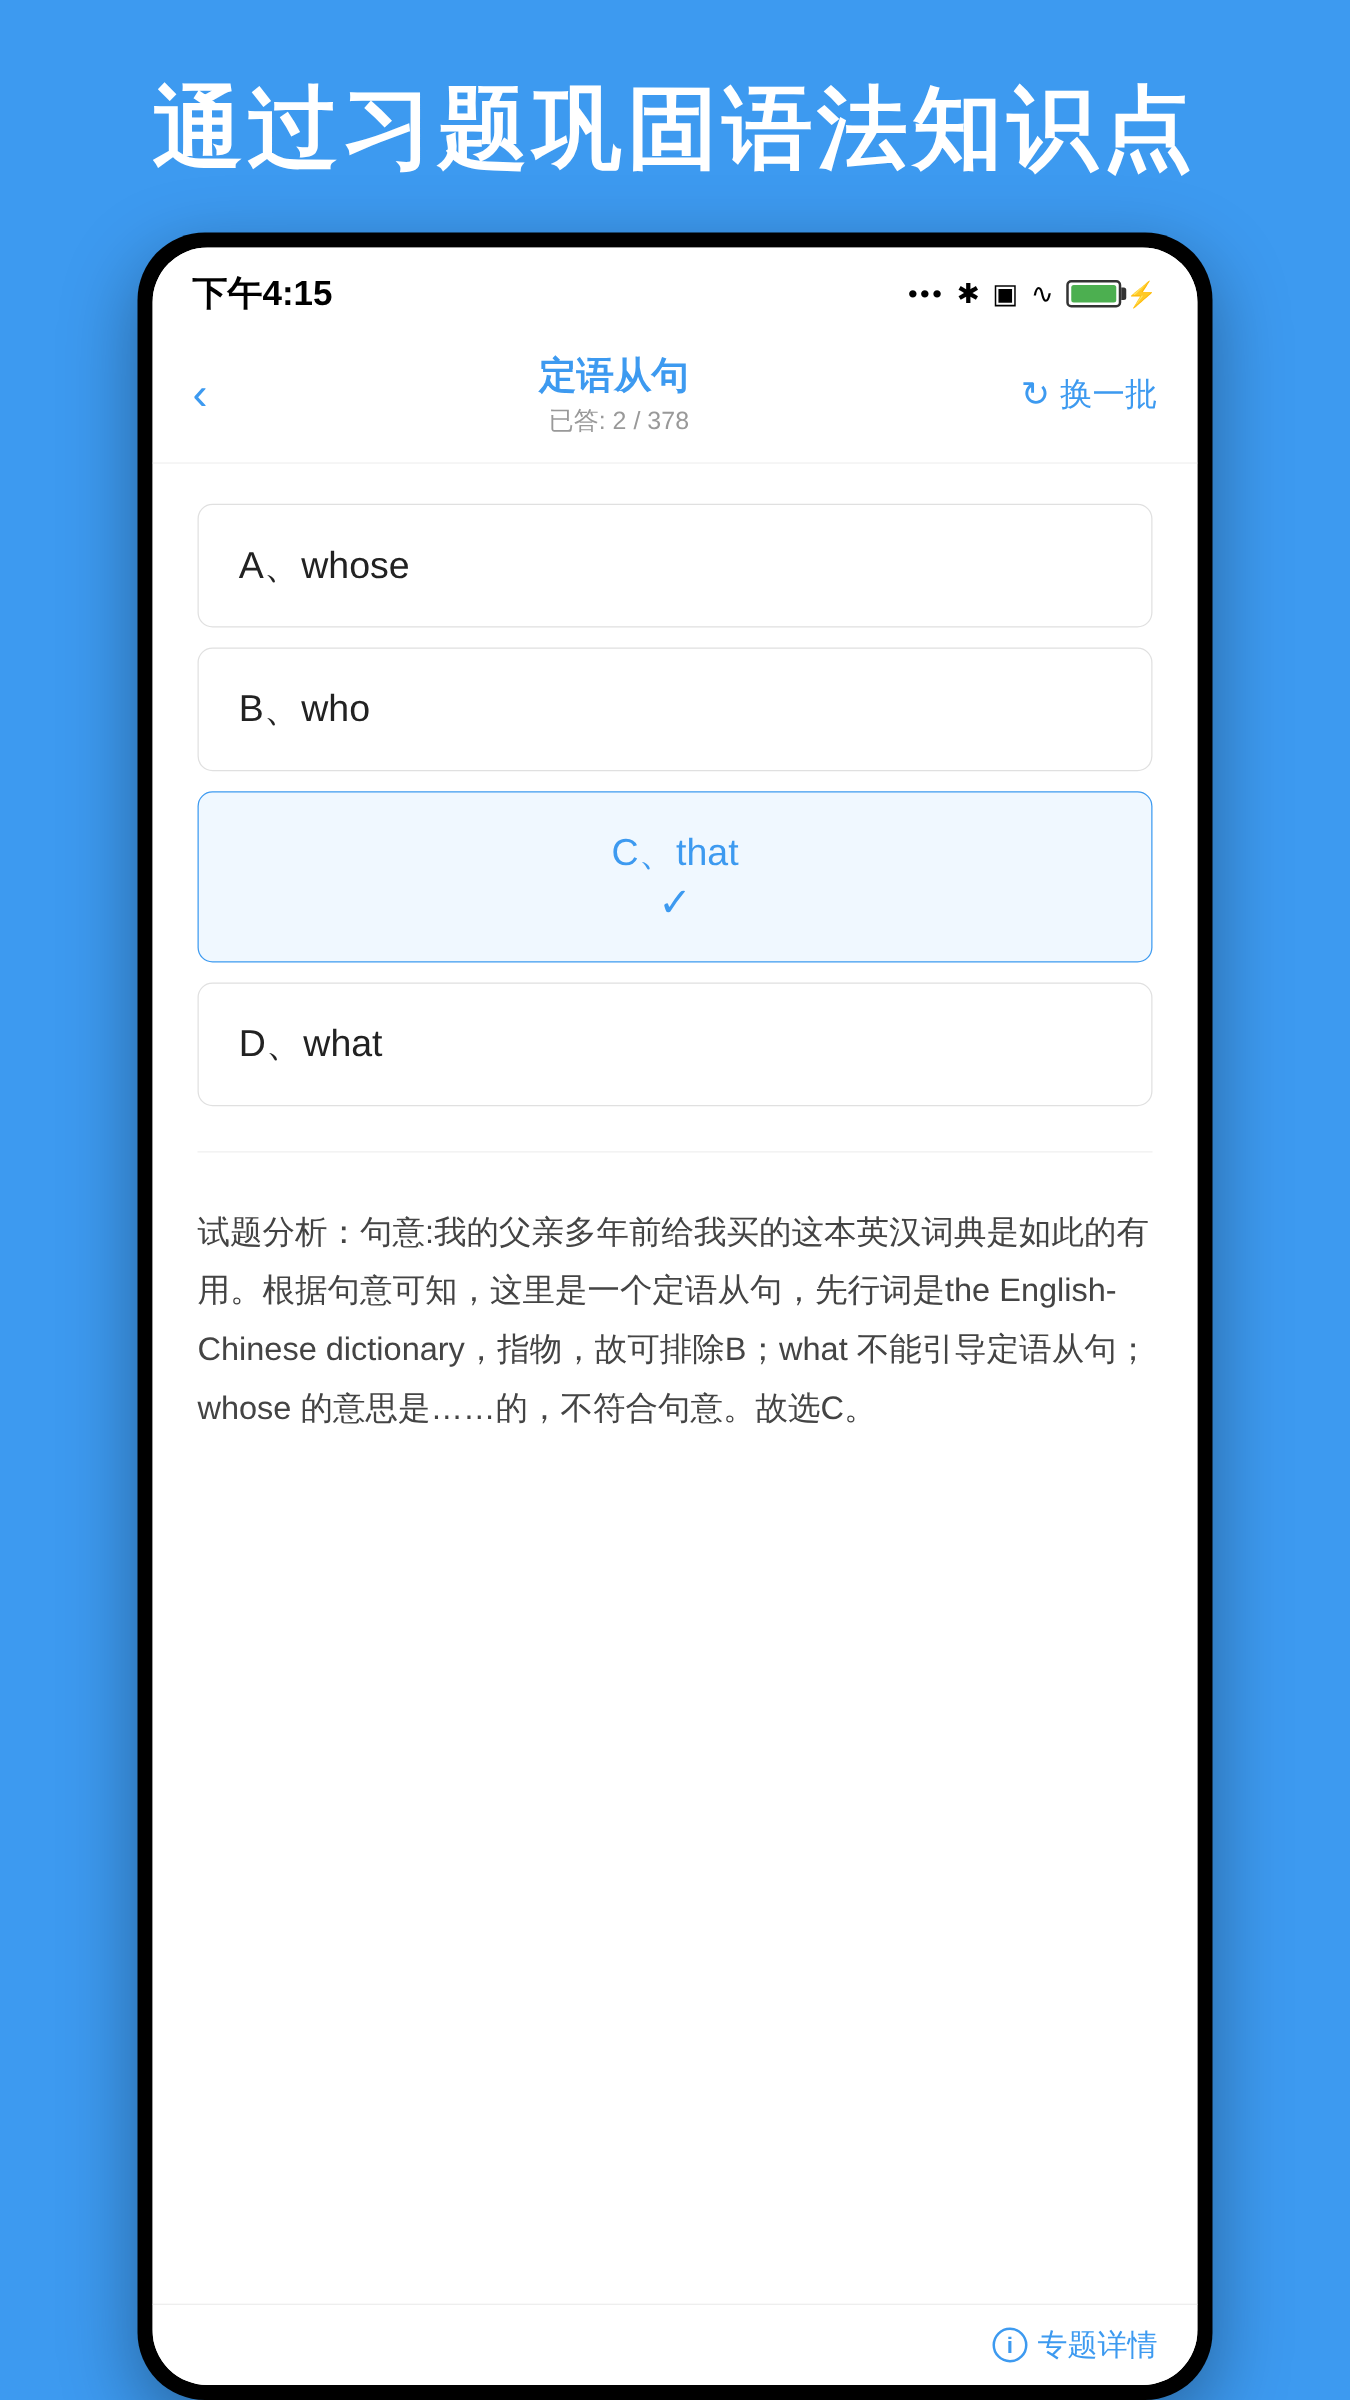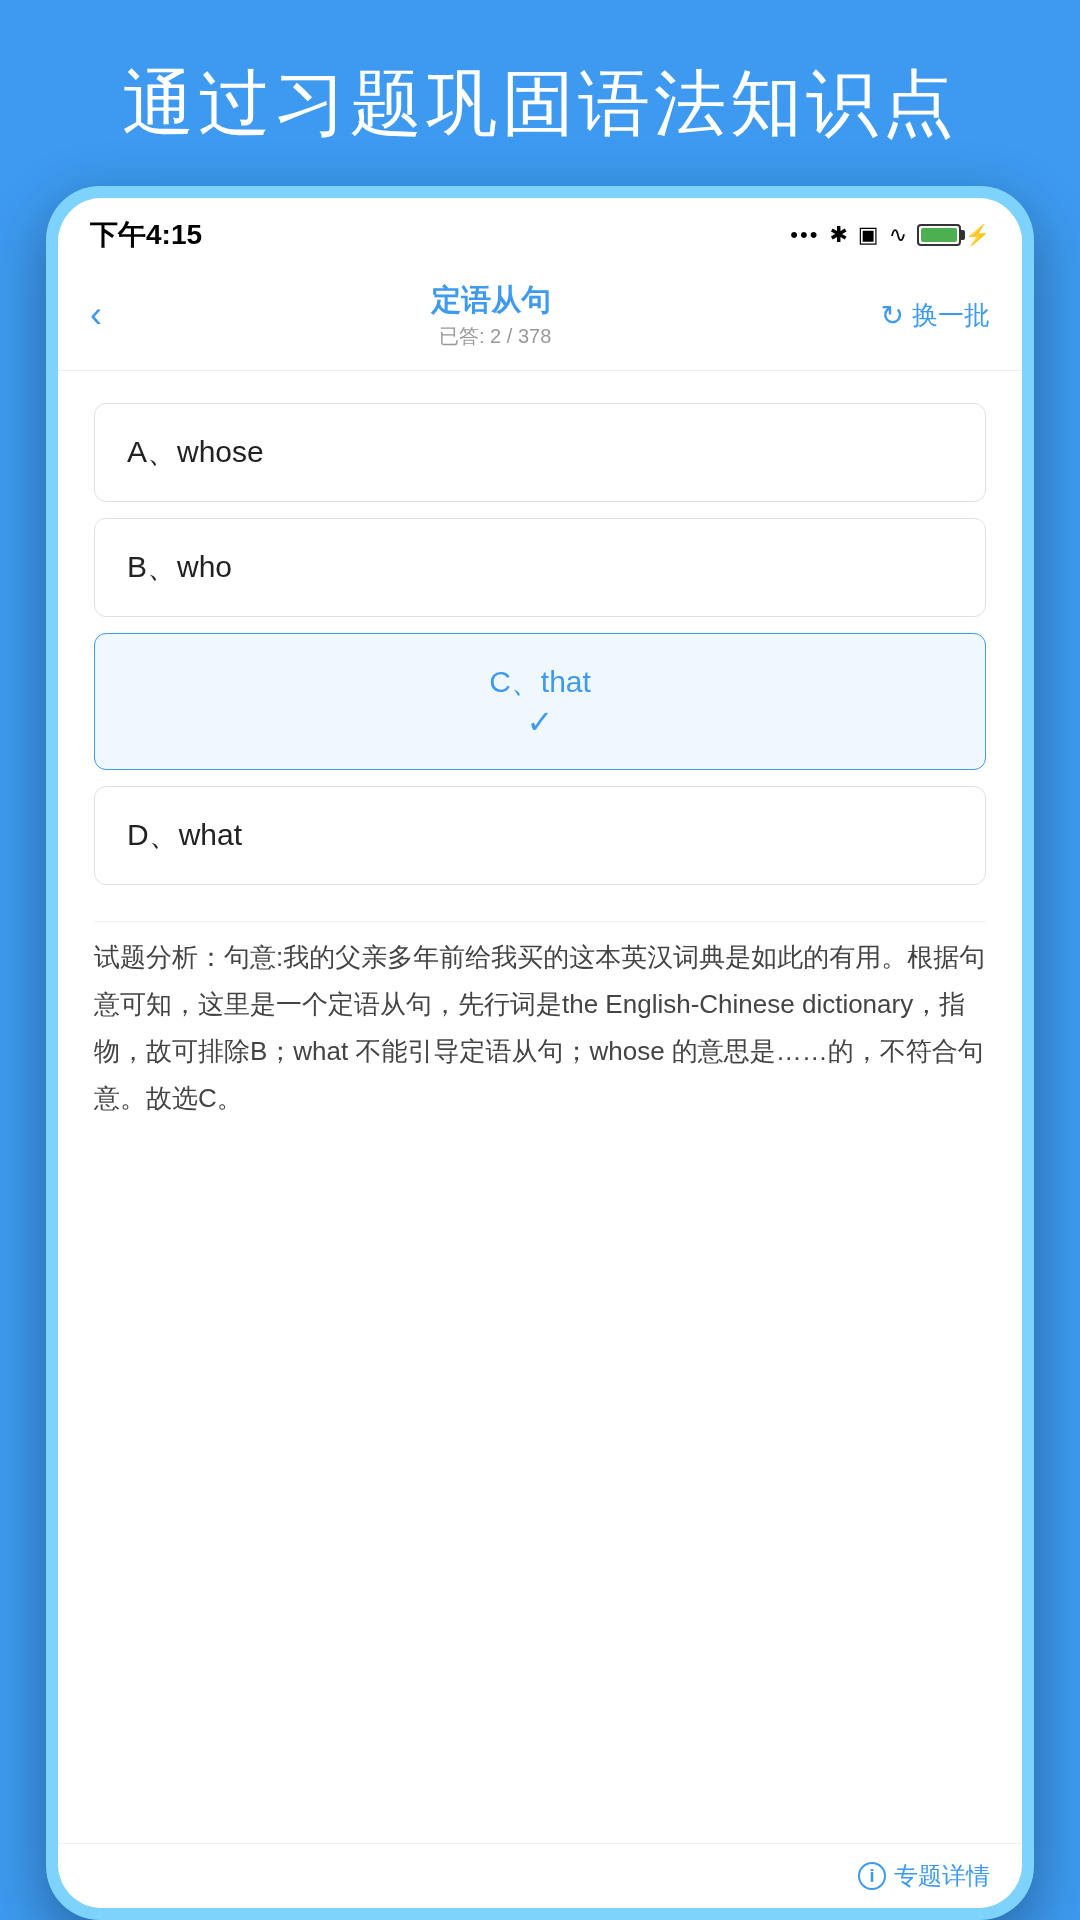--- a/index.html
+++ b/index.html
@@ -16,29 +16,29 @@
     }
 
     .page-header {
       width: 100%;
       padding: 60px 60px 40px 60px;
       text-align: center;
     }
     .page-title {
       color: white;
       font-size: 72px;
-      font-weight: 400;
+      font-weight: 700;
       letter-spacing: 4px;
       line-height: 1.2;
     }
 
     .phone-container {
-      width: 988px;
+      width: 860px;
       flex: 1;
-      background: #7dd3fc;
+      background: #000000;
       border-radius: 54px;
       padding: 12px;
       box-shadow: 0 20px 60px rgba(0,0,0,0.35);
       overflow: hidden;
     }
 
     .phone-screen {
       width: 100%;
       height: 100%;
       background: #f5f5f5;
@@ -213,21 +213,21 @@
       flex-direction: column;
     }
     .option-check {
       color: #3d9af0;
       font-size: 32px;
     }
 
     .analysis {
       background: white;
       border-top: 1px solid #f0f0f0;
-      padding-top: 12px;
+      padding-top: 40px;
     }
     .analysis-text {
       font-size: 26px;
       color: #444;
       line-height: 1.8;
     }
 
     .footer-bar {
       background: white;
       border-top: 1px solid #eee;

